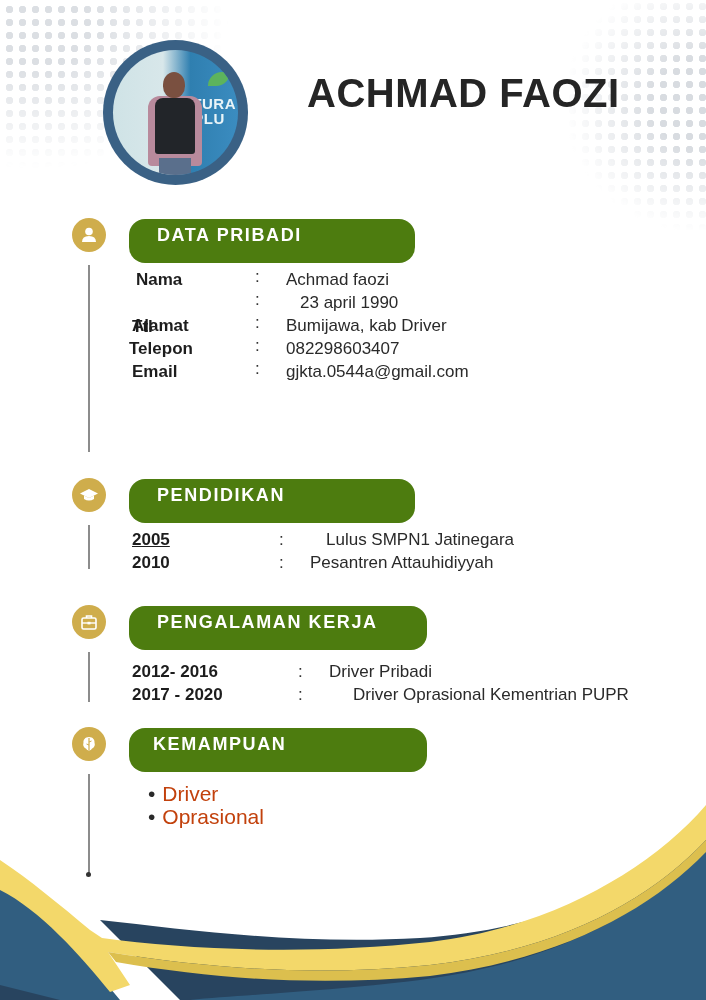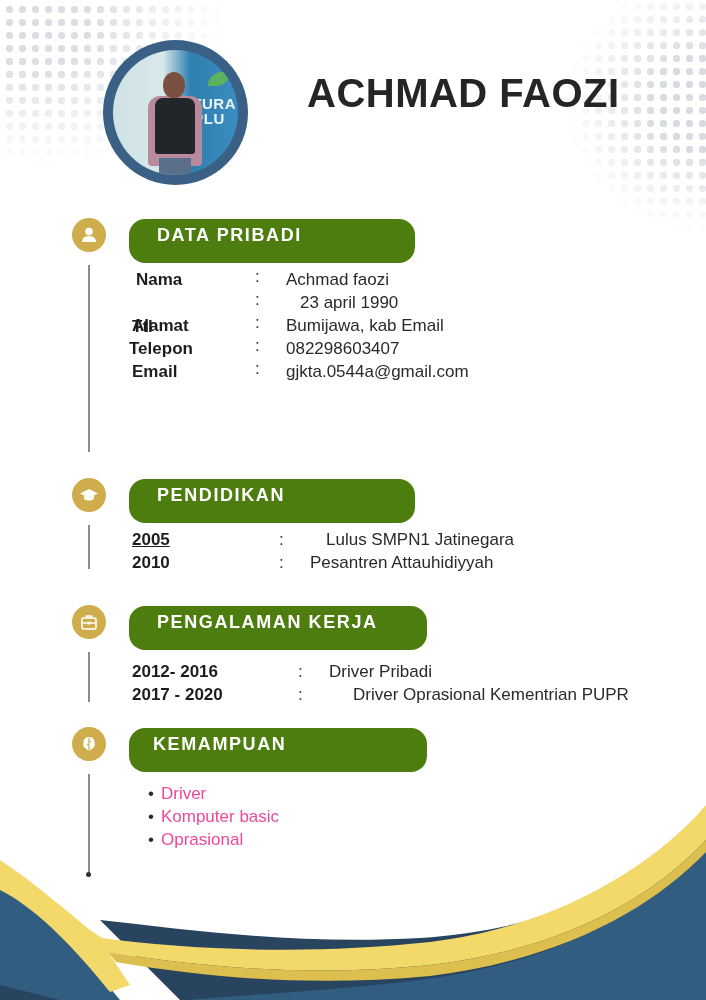--- a/index.html
+++ b/index.html
@@ -31,21 +31,21 @@
   .timeline-line { position: absolute; left: 88px; width: 2px; background: #8c8c8c; }
   .icon-circle { position: absolute; left: 72px; width: 34px; height: 34px; border-radius: 50%; background: #cfad4c; display: flex; align-items: center; justify-content: center; }
   .icon-circle svg { width: 20px; height: 20px; }
   .pill { position: absolute; left: 129px; height: 44px; border-radius: 16px; background: #4d7c0f; color: #fff; font-weight: bold; font-size: 18px; letter-spacing: 1.6px; line-height: 32px; box-sizing: border-box; padding-left: 28px; }
 
   .row { position: absolute; font-size: 17px; line-height: 23px; white-space: nowrap; }
   .lbl { position: absolute; font-weight: bold; color: #1d1d1d; }
   .colon { position: absolute; color: #333; }
   .val { position: absolute; color: #2a2a2a; }
 
-  .skills { position: absolute; left: 148px; top: 782px; margin: 0; padding: 0; list-style: none; font-size: 17px; line-height: 23px; color: #ec4899; }
+  .skills { position: absolute; left: 148px; top: 782px; margin: 0; padding: 0; list-style: none; font-size: 21px; line-height: 23px; color: #c2410c; }
   .skills li::before { content: "\2022"; margin-right: 7px; color: #2a2a2a; }
   .end-dot { position: absolute; left: 86px; top: 872px; width: 5px; height: 5px; border-radius: 50%; background: #333; }
 
   .waves { position: absolute; left: 0; top: 780px; width: 706px; height: 220px; }
 </style>
 </head>
 <body>
 
 <div class="dots dots-tl"></div>
 <div class="dots dots-tr"></div>
@@ -82,21 +82,21 @@
     <span class="val" style="left:286px;">Achmad faozi</span>
   </div>
   <div class="row" style="top:291px;">
     <span class="lbl" style="left:132px;margin-top:24px;">Ttl</span>
     <span class="colon" style="left:255px; top:-3px;">:</span>
     <span class="val" style="left:272px;margin-left:28px;">23 april 1990</span>
   </div>
   <div class="row" style="top:314px;">
     <span class="lbl" style="left:132px;">Alamat</span>
     <span class="colon" style="left:255px; top:-3px;">:</span>
-    <span class="val" style="left:286px;">Bumijawa, kab Email</span>
+    <span class="val" style="left:286px;">Bumijawa, kab Driver</span>
   </div>
   <div class="row" style="top:337px;">
     <span class="lbl" style="left:129px;">Telepon</span>
     <span class="colon" style="left:255px; top:-3px;">:</span>
     <span class="val" style="left:286px;">082298603407</span>
   </div>
   <div class="row" style="top:360px;">
     <span class="lbl" style="left:132px;">Email</span>
     <span class="colon" style="left:255px; top:-3px;">:</span>
     <span class="val" style="left:286px;">gjkta.0544a@gmail.com</span>
@@ -155,21 +155,20 @@
       <path d="M10 4 V16" stroke="#cfad4c" stroke-width="1.2"></path>
       <path d="M10 8 L12.5 7 M10 11 L7.5 10" stroke="#cfad4c" stroke-width="1"></path>
     </svg>
 </div>
 <div class="pill" style="top:728px; width:298px; padding-left:24px;">KEMAMPUAN</div>
 <div class="timeline-line" style="top:774px; height:100px;"></div>
 <div class="end-dot"></div>
 
 <ul class="skills">
   <li>Driver</li>
-  <li>Komputer basic</li>
   <li>Oprasional</li>
 </ul>
 
 <svg class="waves" viewBox="0 0 706 220" preserveAspectRatio="none">
   <path d="M0 95 C40 130 70 165 95 190 L120 220 L0 220 Z" fill="#315e80"></path>
   <path d="M0 205 L0 220 L60 220 Z" fill="#28445f"></path>
   <path d="M706 40 C640 110 540 150 420 158 C300 165 190 150 100 140 L180 220 L706 220 Z" fill="#28445f"></path>
   <path d="M706 70 C640 140 540 185 420 200 C320 212 240 215 190 220 L706 220 Z" fill="#315e80"></path>
   <path d="M0 80 C30 100 60 125 90 150 L102 158 C190 170 310 175 430 162 C550 148 650 90 706 25 L706 60 C650 120 560 170 430 185 C320 196 220 190 108 172 L130 205 L110 212 C80 175 40 130 0 110 Z" fill="#f3d86a"></path>
   <path d="M108 172 C220 190 320 196 430 185 C560 170 650 120 706 60 L706 72 C650 130 560 180 430 196 C320 206 220 200 116 182 Z" fill="#dcbf4e"></path>

